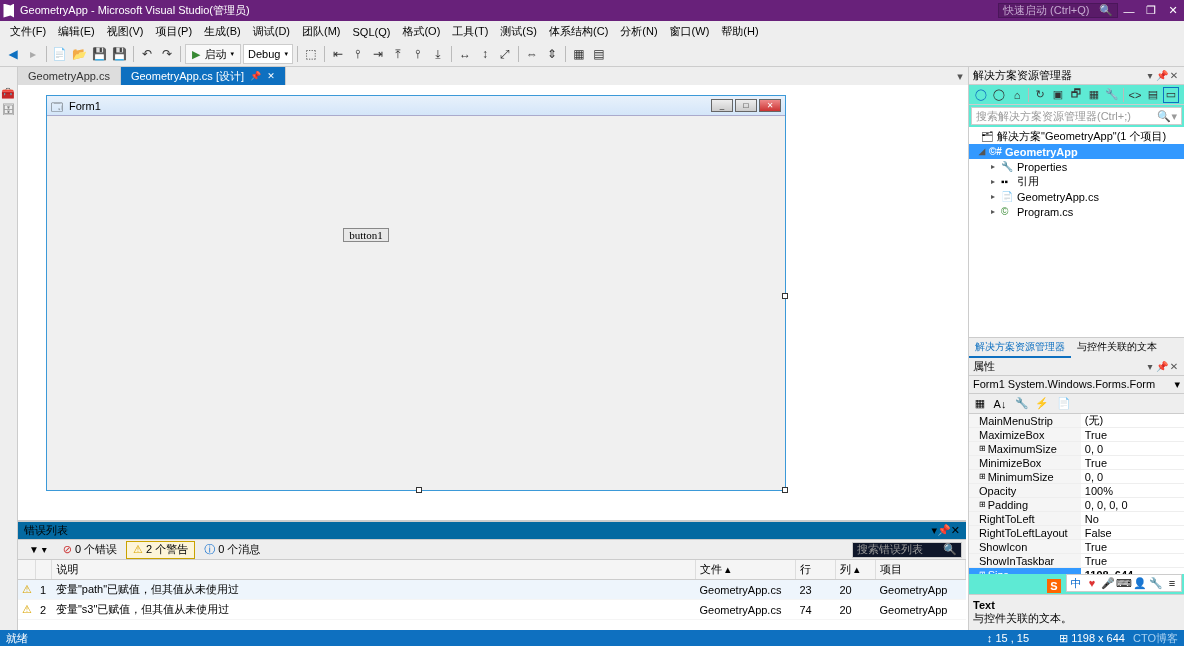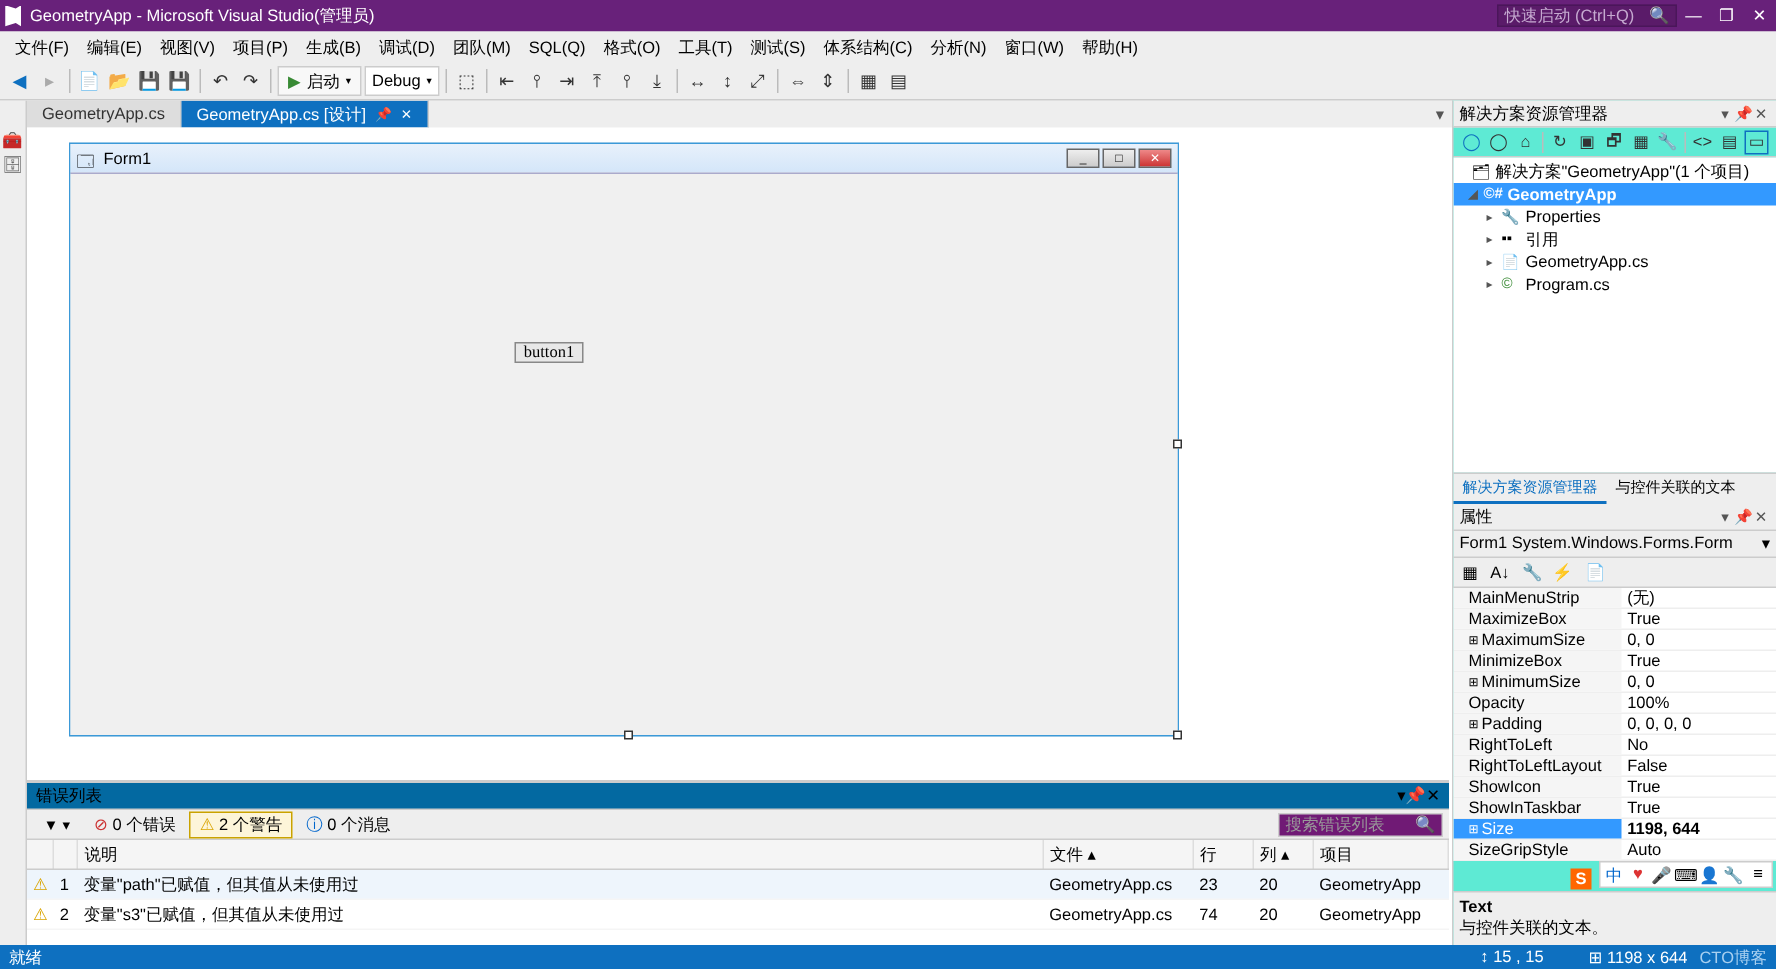--- a/index.html
+++ b/index.html
@@ -68,21 +68,21 @@
 .prop-row.selected .pname { background:#3399ff; color:#fff; }
 .prop-row.bold .pval { font-weight:bold; }
 .props-desc { border-top:1px solid #ccc; padding:4px; font-size:10px; background:#eee;margin-top:20px; }
 .props-desc strong { font-weight:bold; display:block; }
 .errorlist { height:110px; background:#fff; display:flex; flex-direction:column; border-top:2px solid #ccc; width:948px; position:absolute; left:18px; bottom:16px; }
 .errorlist .hdr { height:18px; background:#0369a1; display:flex; align-items:center; padding:0 6px; border-bottom:1px solid #ccc; }
 .errorlist .hdr .spacer { flex:1; }
 .errorlist .filters { height:20px; display:flex; align-items:center; padding:0 4px; border-bottom:1px solid #ccc; gap:2px; background:#eee; }
 .errorlist .filters .fbtn { display:flex; align-items:center; padding:0 6px; height:18px; border:1px solid transparent; cursor:pointer; gap:3px; font-size:10px; }
 .errorlist .filters .fbtn.active { border:1px solid #c9a200; background:#fdf5d9; }
-.errorlist .filters .search { margin-left:auto; width:110px; height:16px; border:1px solid #ccc; background:#701a75; color:#999; padding:0 4px; font-size:10px; display:flex; align-items:center;justify-content:center; }
+.errorlist .filters .search { margin-left:auto; width:110px; height:16px; border:1px solid #ccc; background:#0f172a; color:#999; padding:0 4px; font-size:10px; display:flex; align-items:center;justify-content:center; }
 .errorlist table { width:100%; border-collapse:collapse; font-size:10px; }
 .errorlist th { text-align:left; padding:2px 4px; background:#f5f5f5; border-bottom:1px solid #ccc; border-right:1px solid #ddd; font-weight:normal; }
 .errorlist td { padding:2px 4px; border-bottom:1px solid #f5f5f5; }
 .errorlist tr.selrow td { background:#eef5fc; }
 .errorlist .warnicon { color:#d9a400; }
 .statusbar { height:16px; background:#0e70c0; color:#fff; display:flex; align-items:center; padding:0 6px; font-size:10px; }
 .statusbar .spacer { flex:1; }
 .floating-icons { position:absolute; right:2px; bottom:54px; display:flex; gap:2px; background:#fff; border:1px solid #ccc; padding:1px 2px; }
 .floating-icons span { width:14px; height:14px; font-size:11px; display:flex; align-items:center; justify-content:center; }
 .sogou { position:absolute; left:-20px; bottom:-2px; width:20px; height:20px; background:#f60; color:#fff; display:flex; align-items:center; justify-content:center; font-weight:bold; font-size:12px; }
@@ -218,20 +218,24 @@
       <span class="psep"></span>
       <span class="pbtn">↻</span>
       <span class="pbtn">▣</span>
       <span class="pbtn">🗗</span>
       <span class="pbtn">▦</span>
       <span class="pbtn">🔧</span>
       <span class="psep"></span>
       <span class="pbtn">&lt;&gt;</span>
       <span class="pbtn">▤</span>
       <span class="pbtn" style="border:1px solid #0e70c0">▭</span>
+    </div>
+    <div class="panel-search">
+      <span>搜索解决方案资源管理器(Ctrl+;)</span>
+      <span class="mag">🔍▾</span>
     </div>
     <div class="tree" style="flex:0 0 210px">
       <div class="tree-row">
           <span class="expander"></span>
           <span class="nodeicon">🗂</span>
           <span>解决方案"GeometryApp"(1 个项目)</span>
         </div>
       <div class="tree-row selected bold" style="padding-left:10px">
           <span class="expander">◢</span>
           <span class="nodeicon">©#</span>

